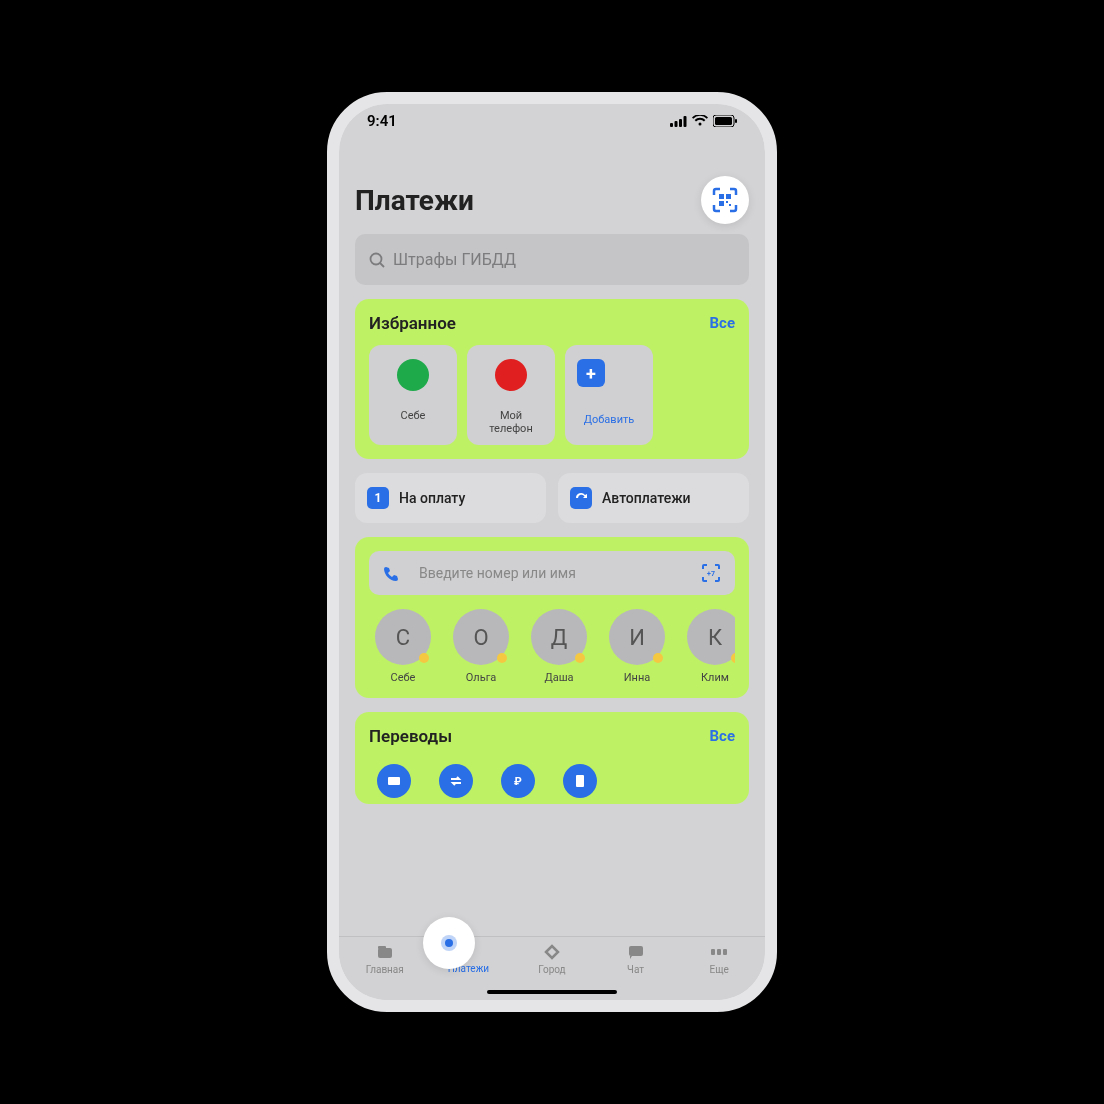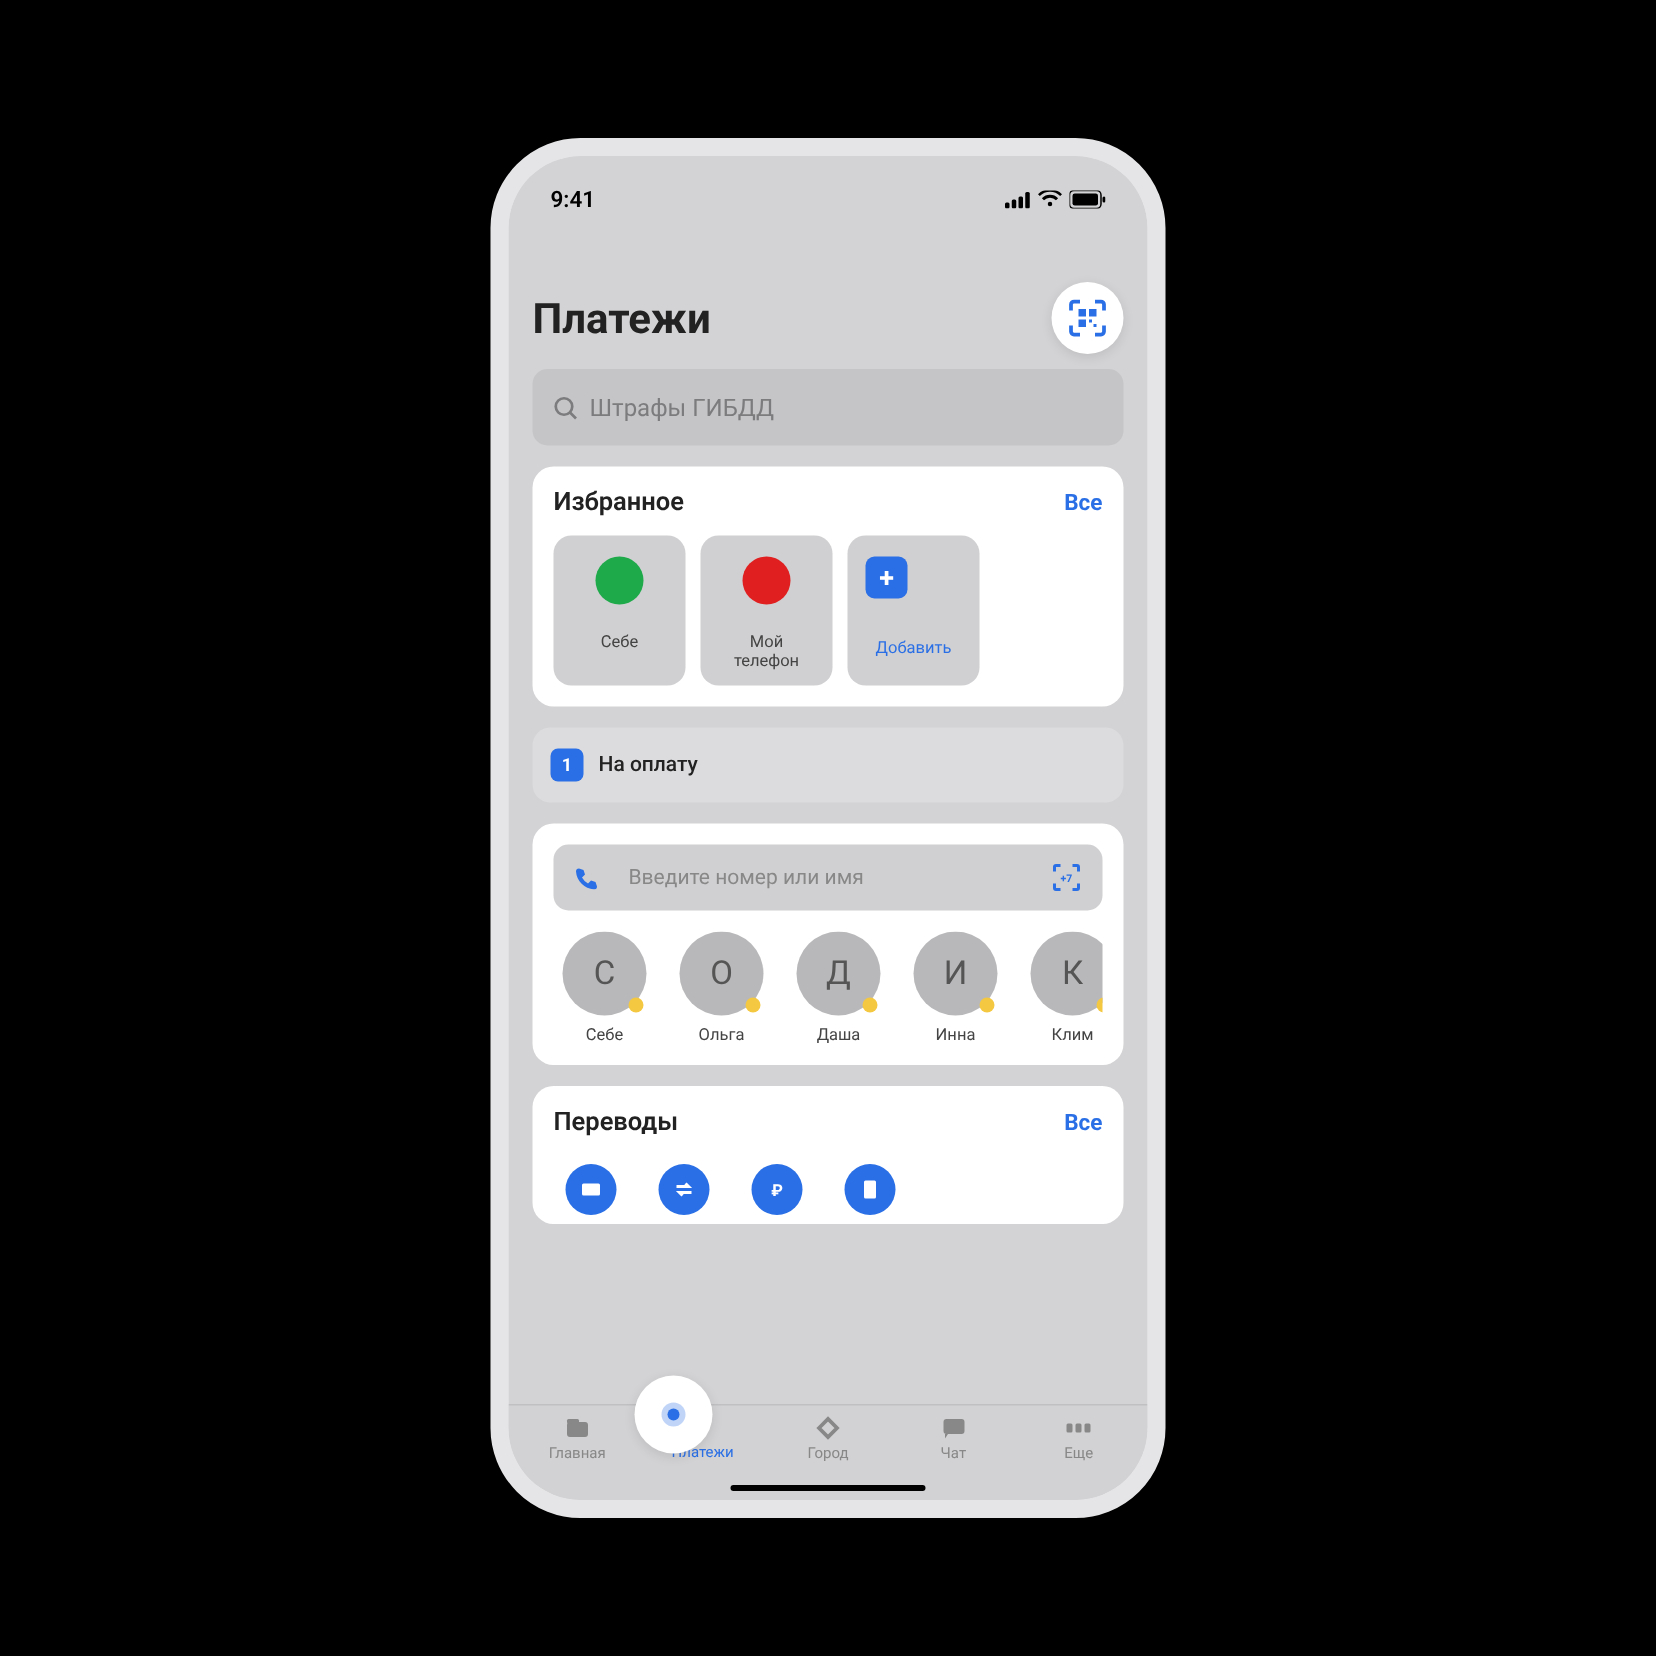--- a/index.html
+++ b/index.html
@@ -27,21 +27,21 @@
     background: #d3d3d5;
     border-radius: 48px;
     overflow: hidden;
     display: flex;
     flex-direction: column;
   }
   .status-bar {
     display: flex;
     justify-content: space-between;
     align-items: center;
-    padding: 20px 28px 6px;
+    padding: 8px 28px 6px;
     font-size: 15px;
     font-weight: 600;
   }
   .status-icons { display: flex; gap: 5px; align-items: center; }
   .content {
     flex: 1;
     overflow-y: auto;
     padding: 10px 16px 0;
   }
   .header-row {
@@ -70,21 +70,21 @@
     background: #c5c5c7;
     border-radius: 10px;
     padding: 16px 14px;
     display: flex;
     align-items: center;
     gap: 8px;
     color: #7c7c7e;
     font-size: 16px;
   }
   .card {
-    background: #ffffff;
+    background: #bef264;
     border-radius: 14px;
     margin-top: 14px;
     padding: 14px;
   }
   .card-h {
     display: flex;
     justify-content: space-between;
     align-items: center;
     margin-bottom: 12px;
   }
@@ -244,20 +244,28 @@
         </div>
       </div>
 
       <div class="pill-row">
         <div class="pill">
           <div class="pill-ic">
               <span>1</span>
             </div>
           <span>На оплату</span>
         </div>
+        <div class="pill">
+          <div class="pill-ic">
+            <svg width="14" height="14" viewBox="0 0 14 14">
+                <path d="M2 7a5 5 0 019-3l2-1v4H9l1.5-1.5A3.5 3.5 0 004 7H2z" fill="#fff"></path>
+              </svg>
+          </div>
+          <span>Автоплатежи</span>
+        </div>
       </div>
 
       <div class="card">
         <div class="phone-input">
           <svg width="16" height="16" viewBox="0 0 16 16">
               <path d="M3 2l3 1 1 3-2 2a10 10 0 004 4l2-2 3 1 1 3a2 2 0 01-2 2A13 13 0 011 4a2 2 0 012-2z" fill="#2a6fe5"></path>
             </svg>
           <span>Введите номер или имя</span>
           <svg class="scan" width="20" height="20" viewBox="0 0 20 20" fill="none" stroke="#2a6fe5" stroke-width="2">
               <path d="M2 6V3a1 1 0 011-1h3M18 6V3a1 1 0 00-1-1h-3M2 14v3a1 1 0 001 1h3M18 14v3a1 1 0 01-1 1h-3"></path>

